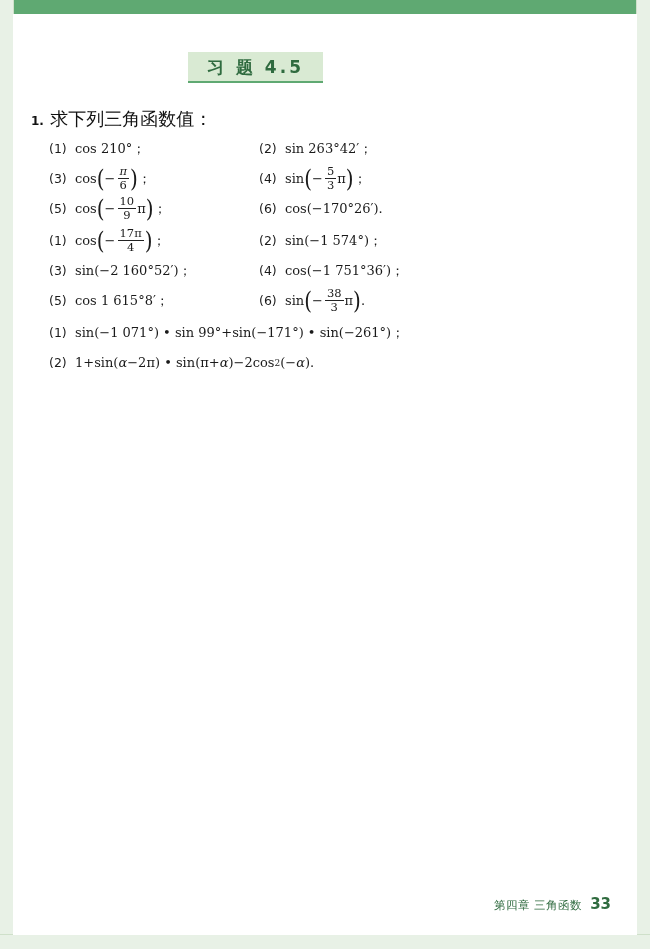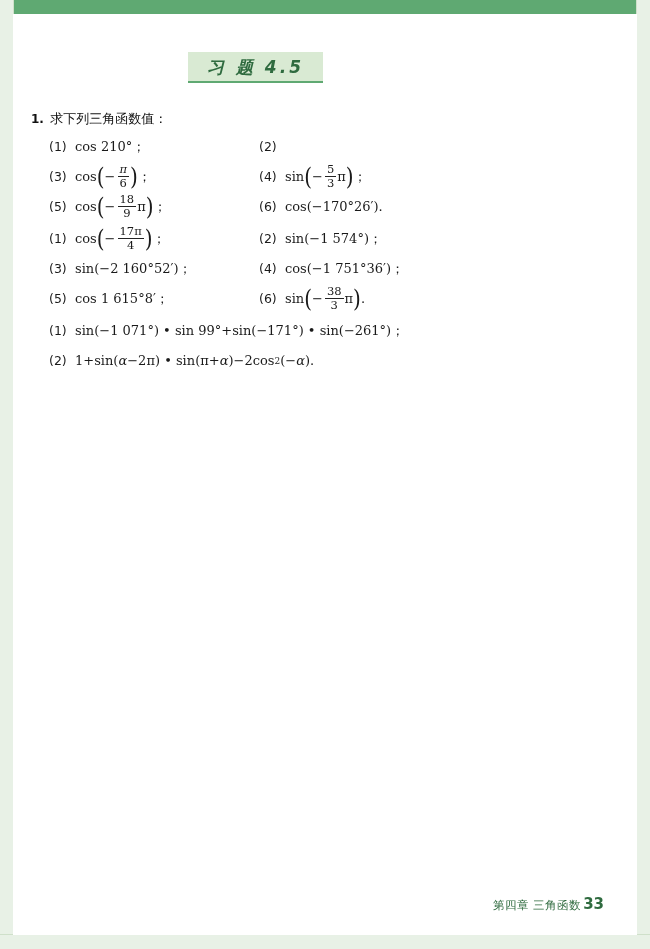--- a/index.html
+++ b/index.html
@@ -54,21 +54,20 @@
     background: #ffffff;
   }
 
   
   .heading-wrap {
     position: absolute;
     top: 38px;
     left: 175px;
     width: 134px;
     height: 30px;
-    font-style: italic;
   }
   .heading-band {
     position: absolute;
     left: 0; top: 0;
     width: 135px;
     height: 30px;
     background: #d9ead3;
   }
   .heading-rule {
     position: absolute;
@@ -108,21 +107,21 @@
     color: #111;
   }
   .pnum {
     font-family: "DejaVu Sans", sans-serif;
     font-weight: bold;
     font-size: 12px;
     margin-right: 3px;
   }
   .ptitle {
     font-family: "DejaVu Sans", sans-serif;
-    font-size: 13px;
+    font-size: 18px;
     margin-top: 28px;
   }
   .items {
     display: block;
     margin-left: 18px;
   }
   .row {
     display: flex;
     align-items: flex-start;
     min-height: 30px;
@@ -184,24 +183,24 @@
     font-size: 9px;
     vertical-align: super;
     line-height: 1;
   }
   .neg { margin-right: 1px; }
 
   
   .footer {
     position: absolute;
     bottom: 22px;
-    right: 33px;
+    right: 26px;
     display: flex;
     align-items: baseline;
-    gap: 2px;
+    gap: 8px;
   }
   .footer-chapter {
     font-family: "DejaVu Sans", sans-serif;
     font-size: 11.5px;
     color: #2f6b3f;
     letter-spacing: 0.5px;
   }
   .footer-page {
     font-family: "DejaVu Sans", sans-serif;
     font-weight: bold;
@@ -234,20 +233,21 @@
           <span class="ptitle">求下列三角函数值：</span>
         </div>
         <div class="items">
           <div class="row">
             <div class="cell">
               <span class="lbl">(1)</span>
               <span class="expr">cos&nbsp;210°；</span>
             </div>
             <div class="cell">
               <span class="lbl">(2)</span>
+              <span class="expr">sin&nbsp;263°42′；</span>
             </div>
           </div>
           <div class="row">
             <div class="cell">
               <span class="lbl">(3)</span>
               <span class="expr">cos<span class="paren">(</span><span class="neg">−</span><span class="frac">
                     <span class="num mi">π</span>
                     <span class="den">6</span>
                   </span><span class="paren">)</span>；</span>
             </div>
@@ -256,21 +256,21 @@
               <span class="expr">sin<span class="paren">(</span><span class="neg">−</span><span class="frac">
                     <span class="num">5</span>
                     <span class="den">3</span>
                   </span>π<span class="paren">)</span>；</span>
             </div>
           </div>
           <div class="row">
             <div class="cell">
               <span class="lbl">(5)</span>
               <span class="expr">cos<span class="paren">(</span><span class="neg">−</span><span class="frac">
-                    <span class="num">18</span>
+                    <span class="num">10</span>
                     <span class="den">9</span>
                   </span>π<span class="paren">)</span>；</span>
             </div>
             <div class="cell">
               <span class="lbl">(6)</span>
               <span class="expr">cos(−170°26′).</span>
             </div>
           </div>
         </div>
       </div>

